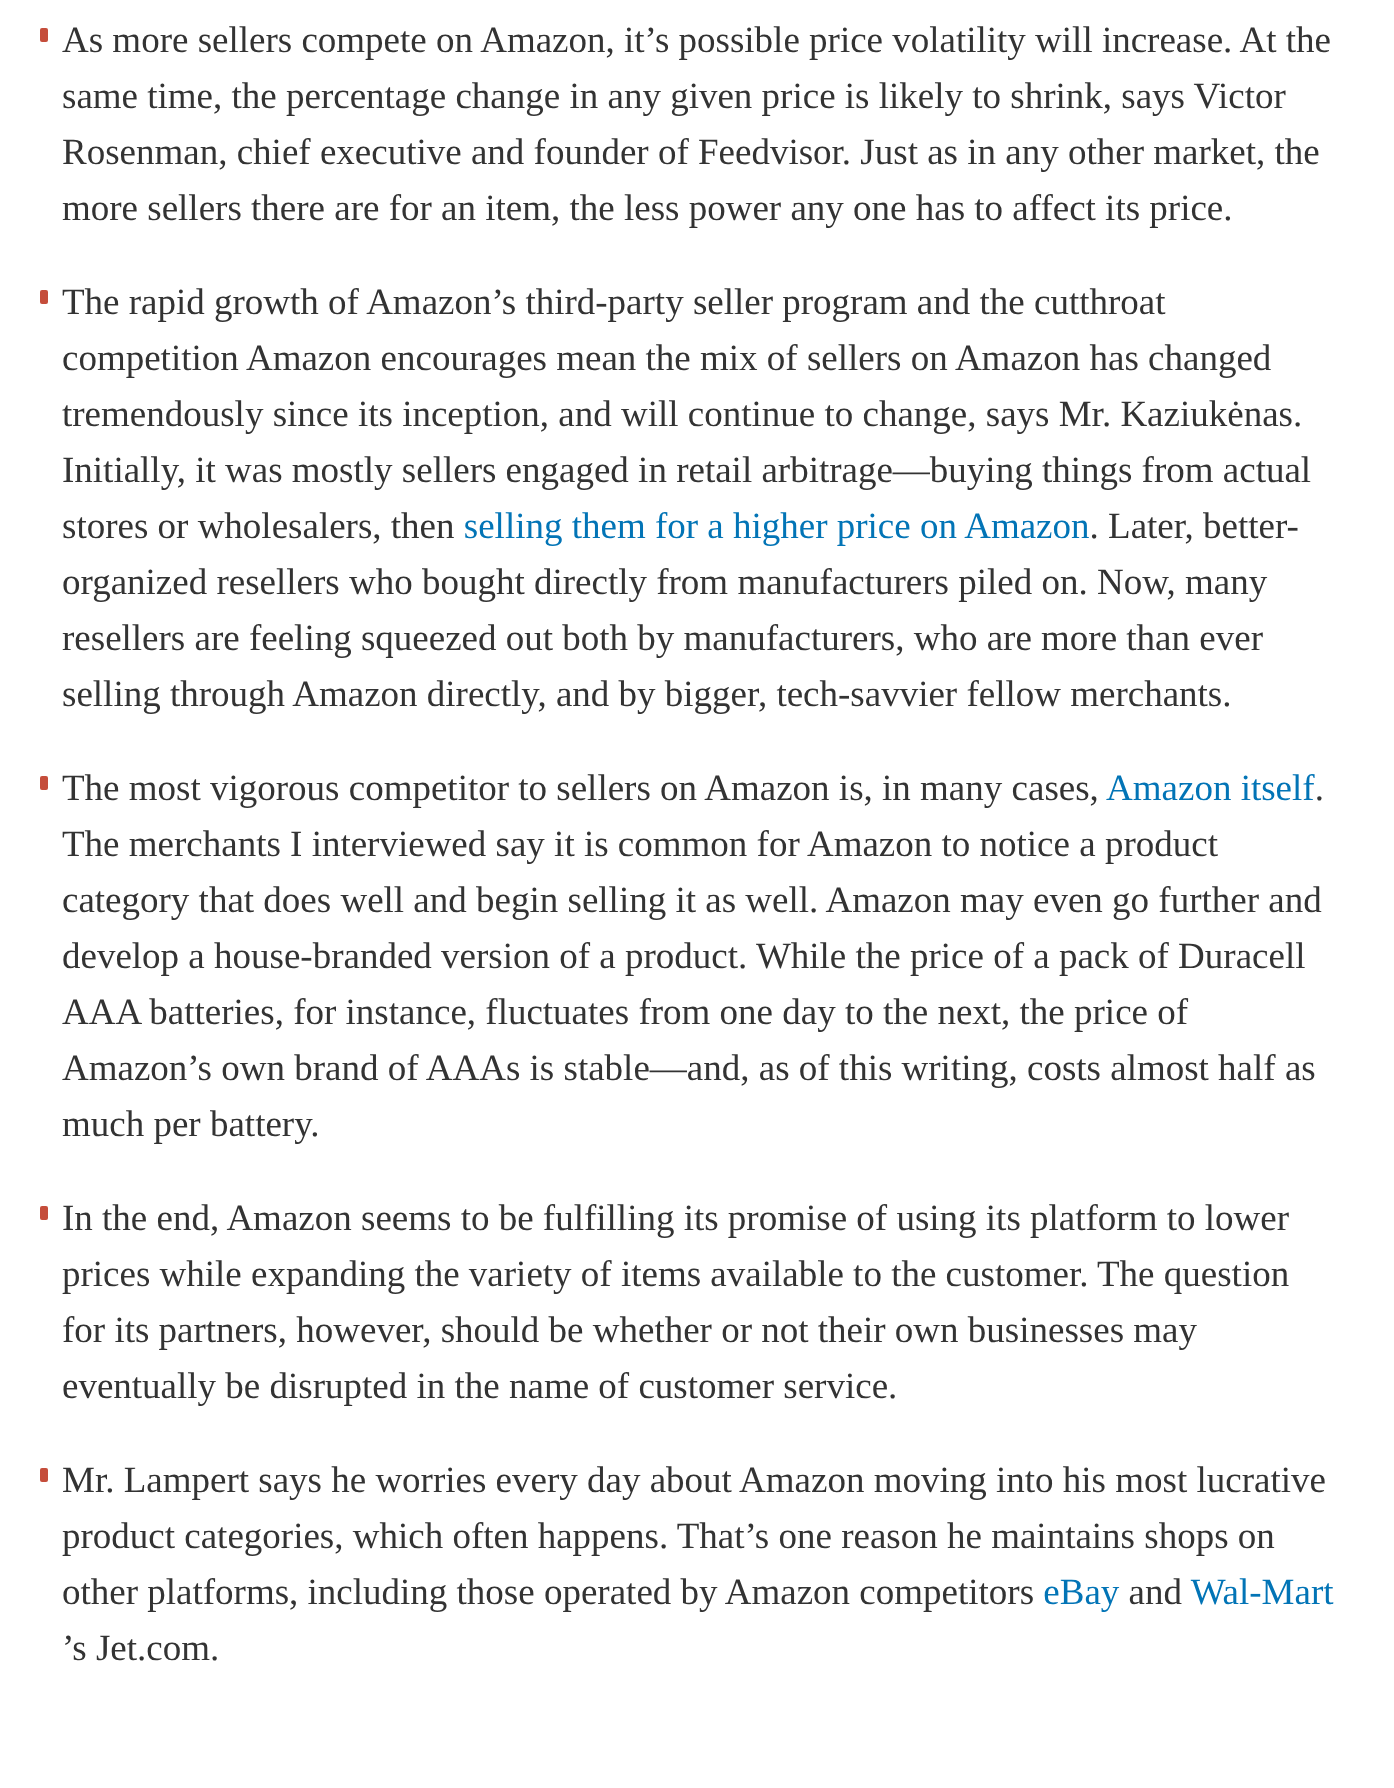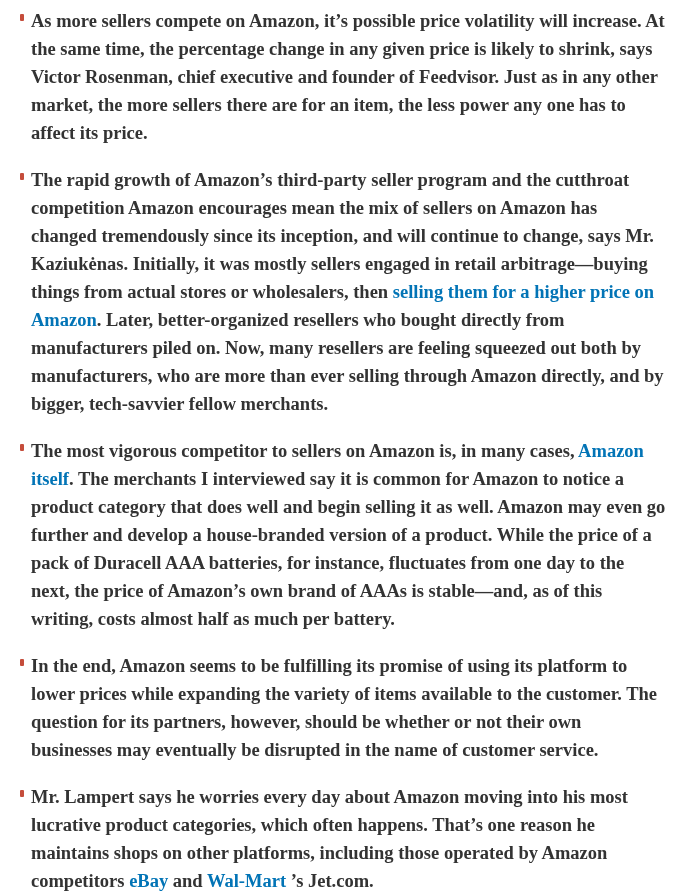--- a/index.html
+++ b/index.html
@@ -19,21 +19,20 @@
     width: 697px;
     height: 894px;
     padding: 7px 30px 0 31px;
   }
   article {
     font-family: "Liberation Serif", "DejaVu Serif", serif;
     font-size: 18.5px;
     line-height: 28px;
     color: var(--text);
     text-align: left;
-    font-weight: bold;
   }
   p.para {
     position: relative;
     margin: 0 0 19px 0;
   }
   p.para:last-child { margin-bottom: 0; }
   span.pmark {
     position: absolute;
     left: -11px;
     top: 7px;

